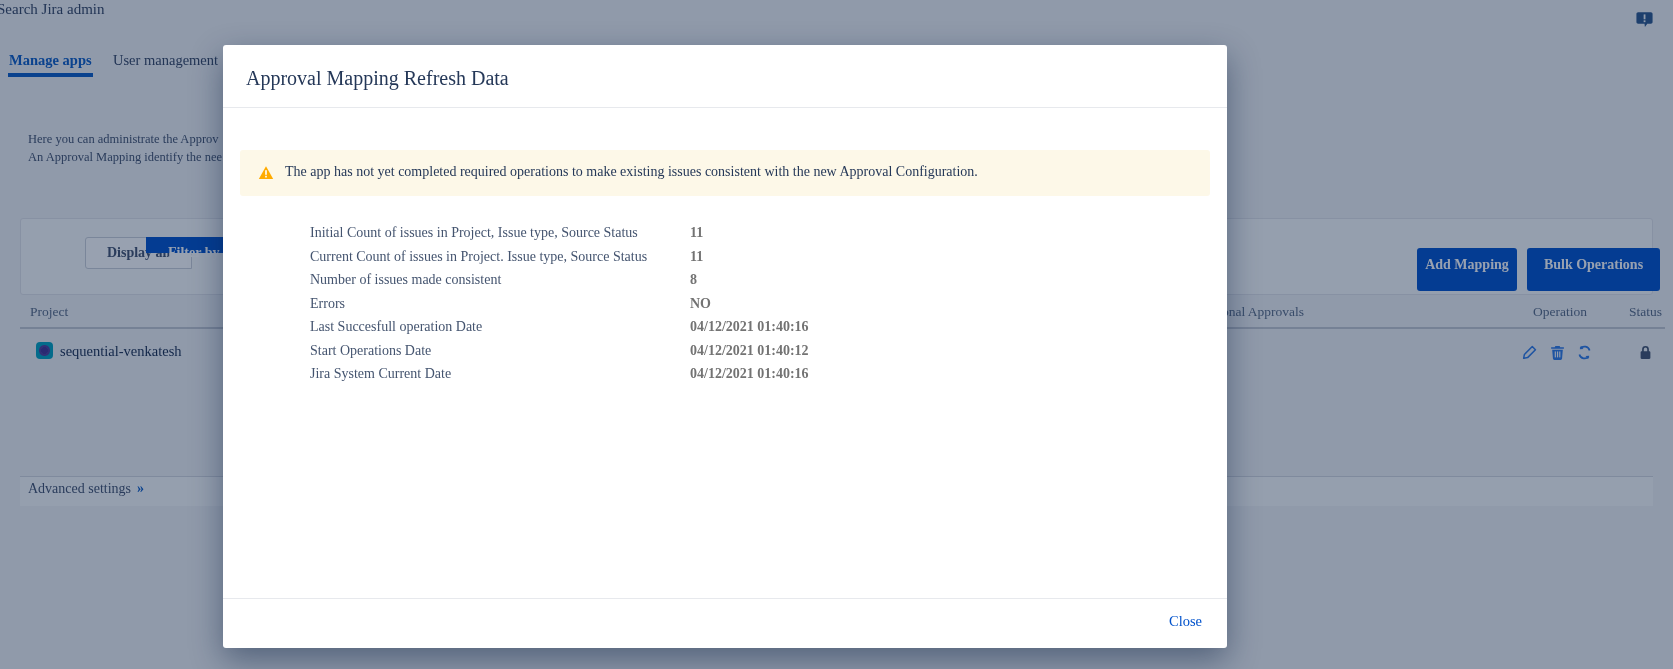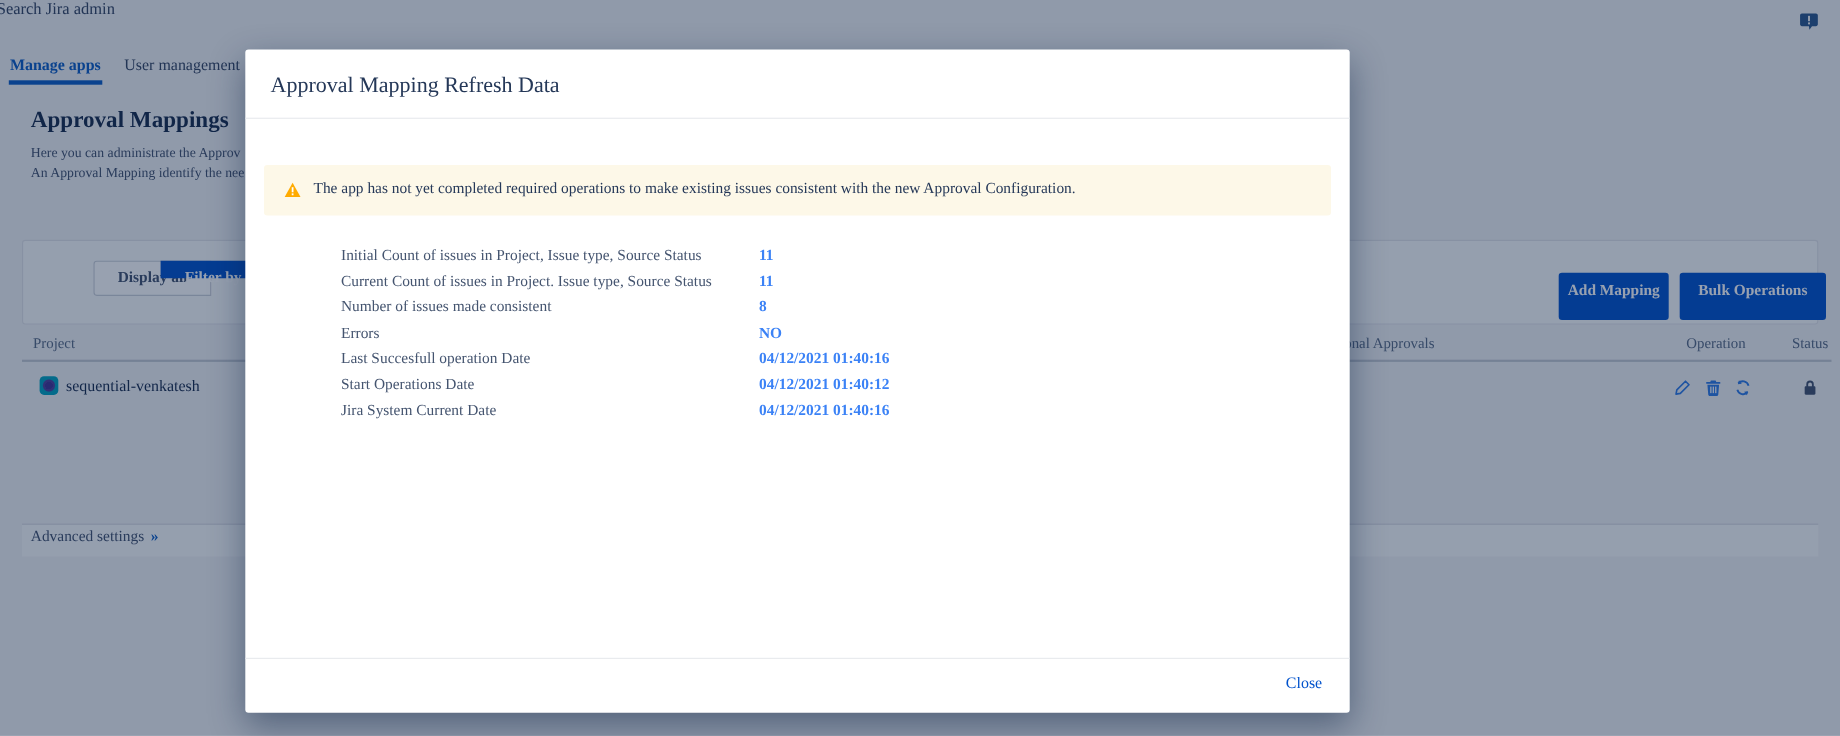--- a/index.html
+++ b/index.html
@@ -43,21 +43,21 @@
   .modal{position:absolute;left:223px;top:45px;width:1004px;height:603px;background:#fff;
          border-radius:3px;box-shadow:0 12px 32px rgba(9,30,66,.45);z-index:20;}
   .m-title{position:absolute;left:23px;top:22px;font-size:20px;font-weight:500;color:#253858;}
   .m-hdiv{position:absolute;left:0;top:62px;width:100%;height:1px;background:#e7e9ed;}
   .m-warn{position:absolute;left:17px;top:105px;width:970px;height:46px;background:#fdf8e8;border-radius:3px;}
   .m-warnicon{position:absolute;left:18px;top:15px;width:16px;height:16px;}
   .m-warntext{position:absolute;left:45px;top:14px;font-size:14px;color:#253858;}
   .m-rows{position:absolute;left:0;top:178px;width:100%;}
   .m-row{position:relative;height:23.5px;}
   .m-label{position:absolute;left:87px;top:2px;font-size:14px;color:#44546f;}
-  .m-value{position:absolute;left:467px;top:2px;font-size:14px;font-weight:700;color:#3b82f6;}
+  .m-value{position:absolute;left:467px;top:2px;font-size:14px;font-weight:700;color:#737373;}
   .m-fdiv{position:absolute;left:0;top:553px;width:100%;height:1px;background:#e7e9ed;}
   .m-close{position:absolute;right:25px;top:568px;font-size:14.5px;color:#0052cc;cursor:pointer;}
 </style>
 </head>
 <body>
 
 <div class="stage">
 
   <div class="search">Search Jira admin</div>
 
@@ -66,21 +66,20 @@
       <path fill="#2b578c" d="M2 1.2h12c.9 0 1.6.7 1.6 1.6v7.6c0 .9-.7 1.6-1.6 1.6h-3.4l-2.2 3-.4-3H2c-.9 0-1.6-.7-1.6-1.6V2.8c0-.9.7-1.6 1.6-1.6z"></path>
       <rect x="7.2" y="3.2" width="1.7" height="4.6" fill="#f2f3f5"></rect>
       <rect x="7.2" y="8.8" width="1.7" height="1.7" fill="#f2f3f5"></rect>
     </svg>
   </div>
 
   <div class="tab tab-manage">Manage apps</div>
   <div class="tab tab-user">User management</div>
   <div class="tab-underline"></div>
 
-  <div class="page-title">Approval Mappings</div>
   <div class="desc desc1">Here you can administrate the Approv</div>
   <div class="desc desc2">An Approval Mapping identify the nee</div>
 
   <div class="toolbar-panel"></div>
   <div class="seg-display">Display all</div>
   <div class="seg-filter">Filter by</div>
   <div class="btn-blue btn-add">Add Mapping</div>
   <div class="btn-blue btn-bulk">Bulk Operations</div>
 
   <div class="th th-project">Project</div>

